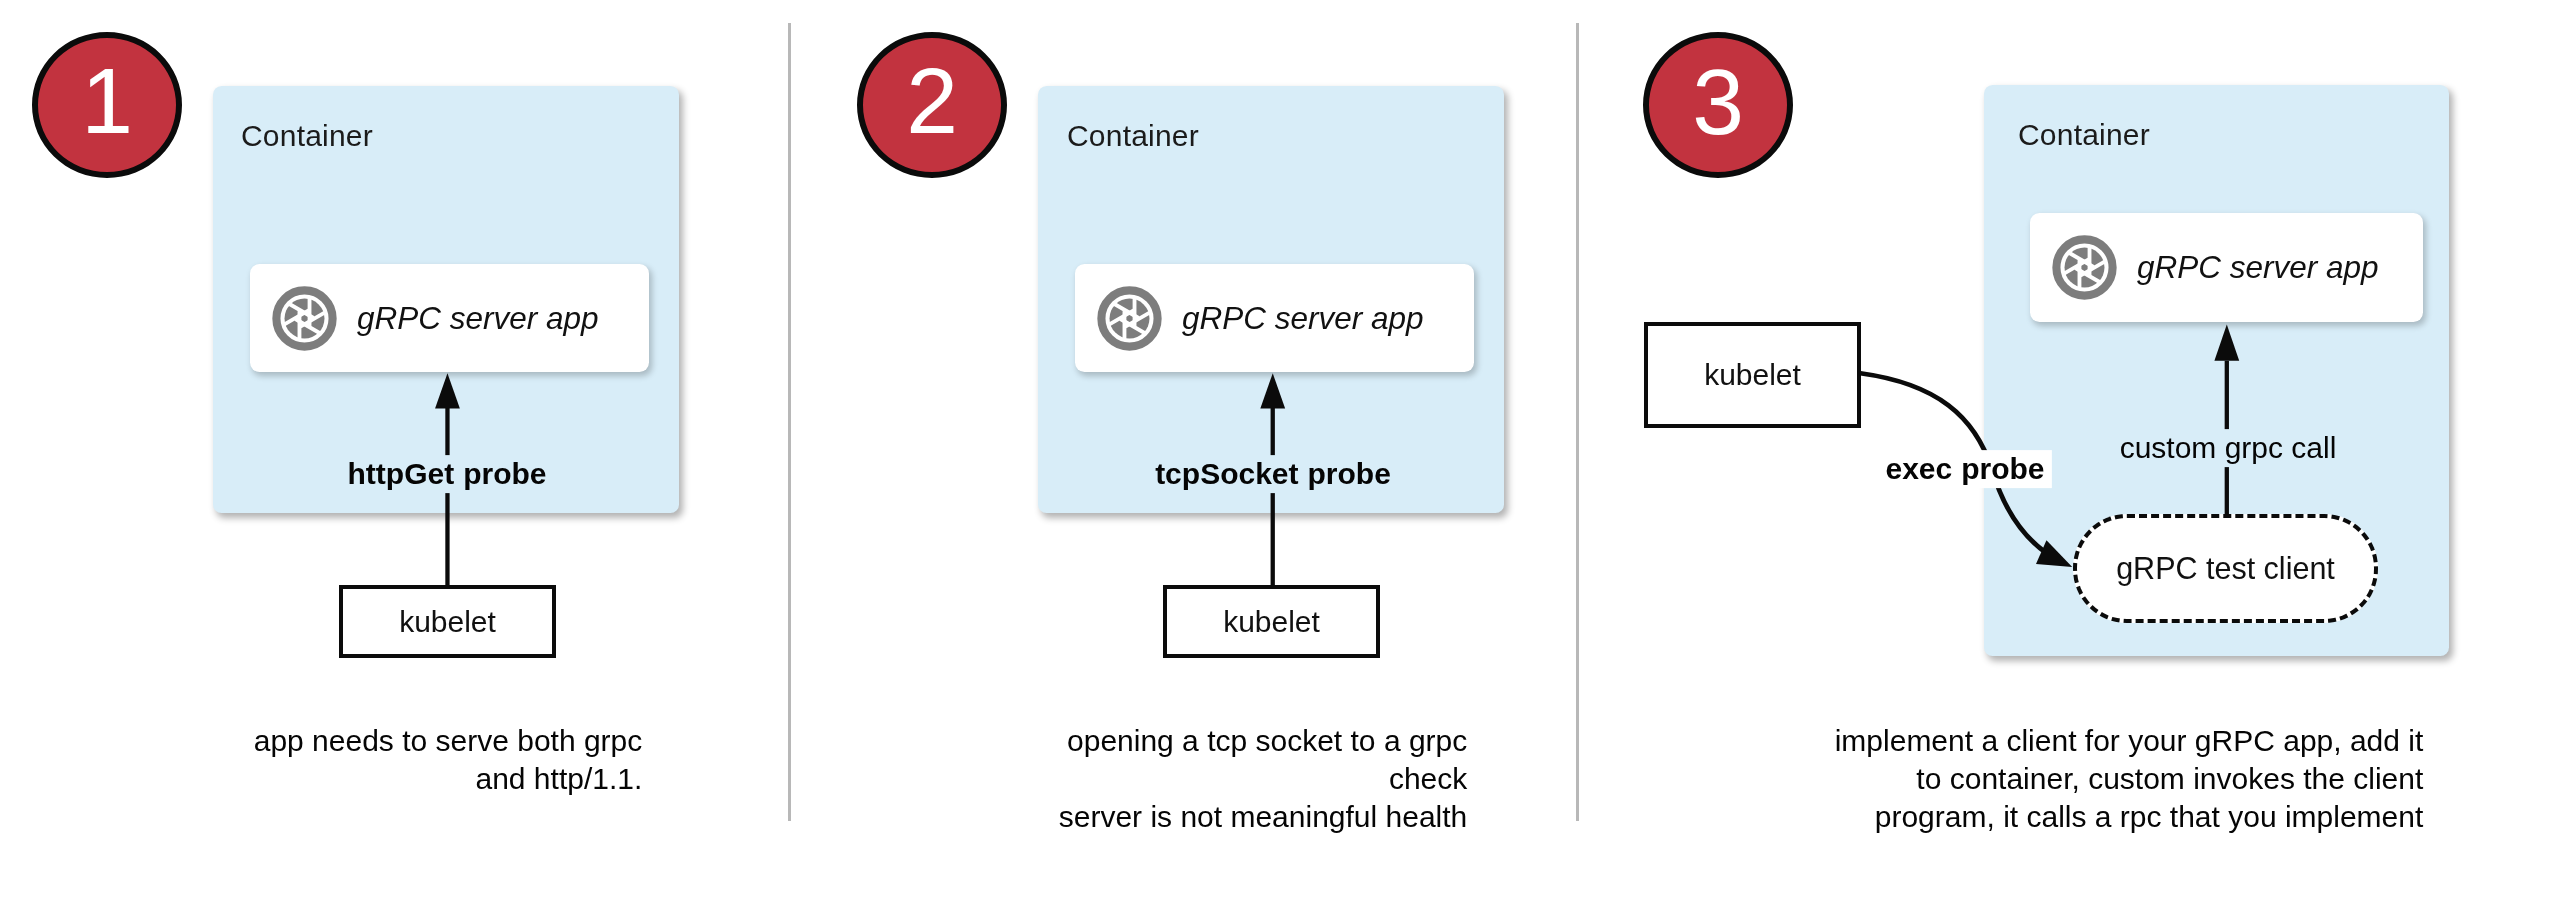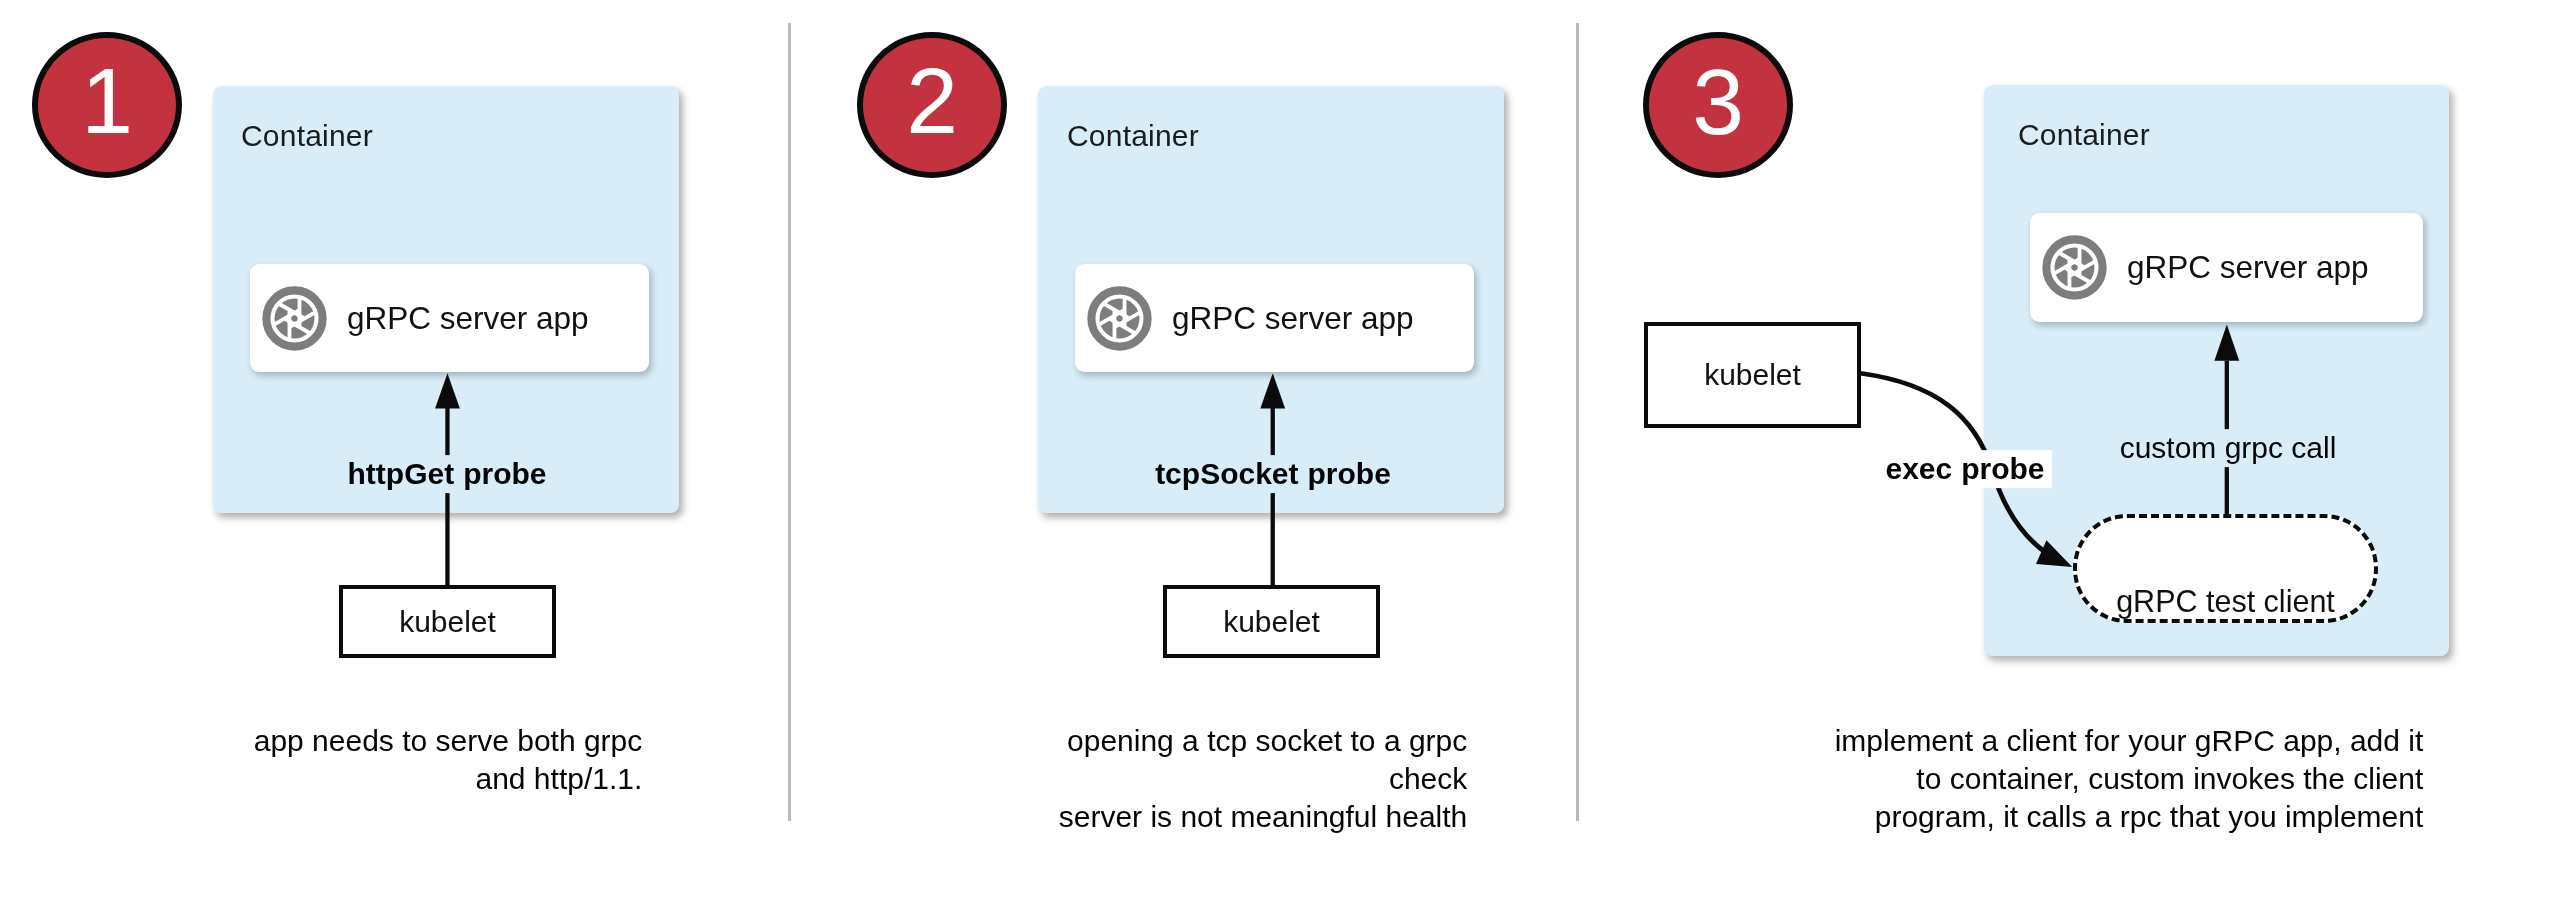--- a/index.html
+++ b/index.html
@@ -31,35 +31,35 @@
     position:absolute;background:var(--blue);border-radius:8.6px;
     box-shadow:3.8px 4.8px 7.6px rgba(0,0,0,0.30);
   }
   .container-label{
     position:absolute;font-size:30px;color:#1b1b1b;letter-spacing:0.2px;
   }
 
   .card{
     position:absolute;background:#ffffff;border-radius:9.5px;
     box-shadow:2.9px 3.8px 6.7px rgba(0,0,0,0.22);
-    display:flex;align-items:center;padding-left:9px;
+    display:flex;align-items:center;padding-left:19px;font-style:italic;
   }
   .card .app-icon{width:71px;height:71px;flex:0 0 auto;}
   .card .card-text{margin-left:17px;font-size:31.5px;color:#111;}
 
   .kubelet-box{
     position:absolute;background:#ffffff;border:4.3px solid var(--ink);
     display:flex;align-items:center;justify-content:center;
     font-size:30px;color:#111;
   }
 
   .capsule{
     position:absolute;left:2073px;top:514px;width:305px;height:109px;
     background:#ffffff;border:4.8px dashed var(--ink);border-radius:54px;
-    display:flex;align-items:flex-end;justify-content:center;
+    display:flex;align-items:center;justify-content:center;
     font-size:30.5px;color:#111;
   }
 
   .svg-overlay{position:absolute;left:0;top:0;width:2576px;height:923px;pointer-events:none;}
   .arrow-line{stroke:var(--ink);stroke-width:4.5;fill:none;}
   .arrow-curve{stroke:var(--ink);stroke-width:5;fill:none;stroke-linecap:round;}
   .arrow-head{fill:var(--ink);stroke:none;}
 
   .float-label{
     position:absolute;transform:translate(-50%,-50%);

